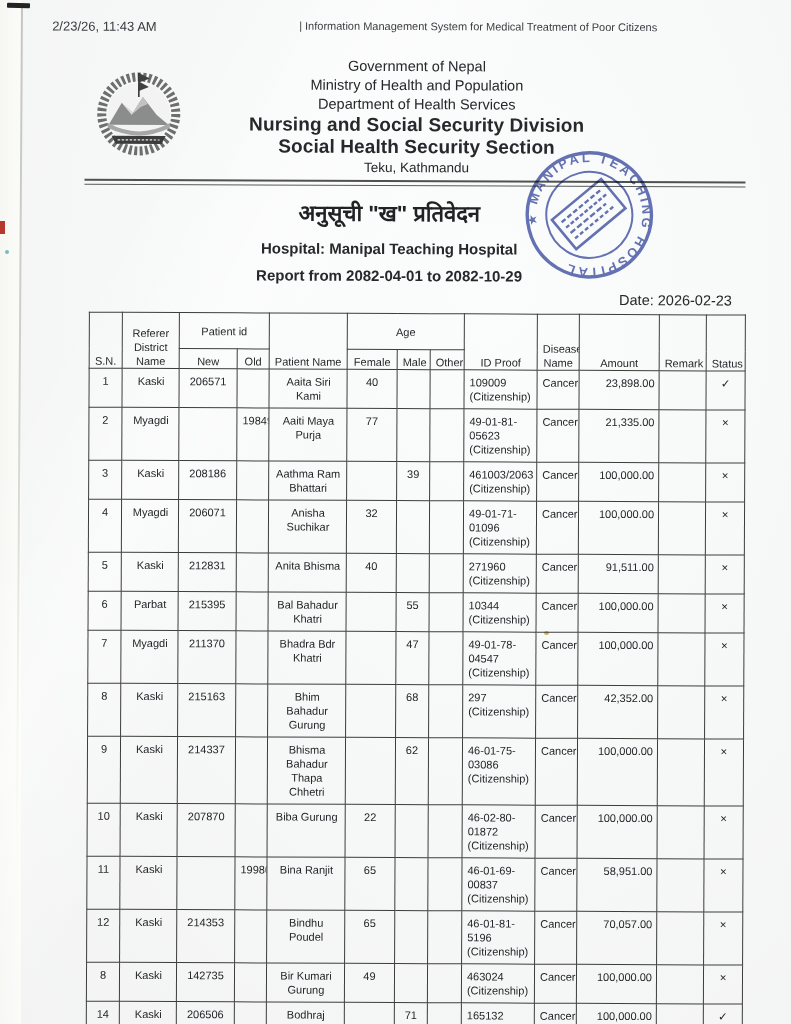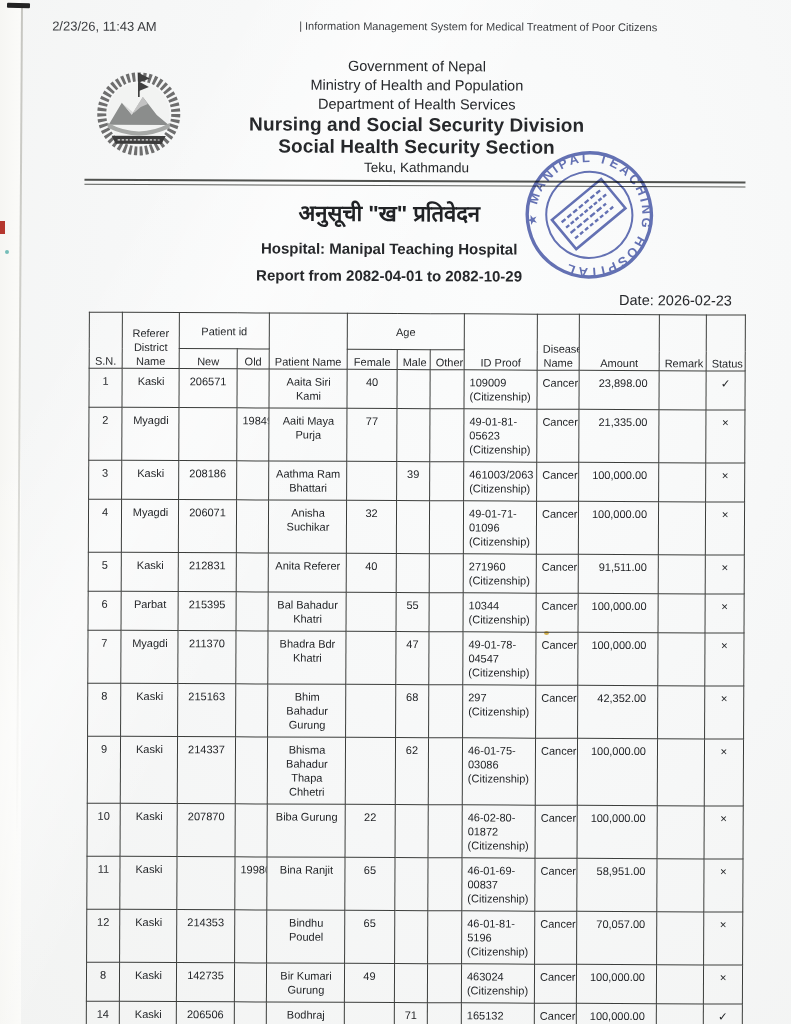--- a/index.html
+++ b/index.html
@@ -50,21 +50,21 @@
   .table-wrap{position:absolute;top:313px;left:90px;width:656px;}
   table{border-collapse:collapse;table-layout:fixed;width:656px;color:#232528;}
   th,td{border:1px solid #3c3e3c;font-weight:400;font-size:11px;line-height:14px;
     padding:5px 5px;vertical-align:top;overflow:hidden;}
   th{vertical-align:bottom;text-align:center;padding-bottom:0;color:#26282b;}
   th.grp{vertical-align:middle;height:26px;padding-bottom:4px;margin-top:32px;}
   td.c-sn{text-align:center;}
   td.c-district,td.c-name{text-align:center;padding-left:6px;}
   td.c-new,td.c-old,td.c-female,td.c-male,td.c-other{text-align:center;}
   td.c-idproof,td.c-disease{text-align:left;padding-left:5px;padding-right:17px;}
-  td.c-amount{text-align:right;padding-right:11px;}
+  td.c-amount{text-align:right;padding-right:4px;}
   td.c-status{text-align:center;font-size:11.5px;}
 </style>
 </head>
 <body>
 
 <div class="page">
 
   <div class="edge-strip"></div>
   <div class="edge-line"></div>
   <div class="corner-bar"></div>
@@ -222,21 +222,21 @@
               <td class="c-disease">Cancer</td>
               <td class="c-amount">100,000.00</td>
               <td class="c-remark"></td>
               <td class="c-status">×</td>
             </tr>
             <tr>
               <td class="c-sn">5</td>
               <td class="c-district">Kaski</td>
               <td class="c-new">212831</td>
               <td class="c-old"></td>
-              <td class="c-name">Anita Referer</td>
+              <td class="c-name">Anita Bhisma</td>
               <td class="c-female">40</td>
               <td class="c-male"></td>
               <td class="c-other"></td>
               <td class="c-idproof">271960 (Citizenship)</td>
               <td class="c-disease">Cancer</td>
               <td class="c-amount">91,511.00</td>
               <td class="c-remark"></td>
               <td class="c-status">×</td>
             </tr>
             <tr>

